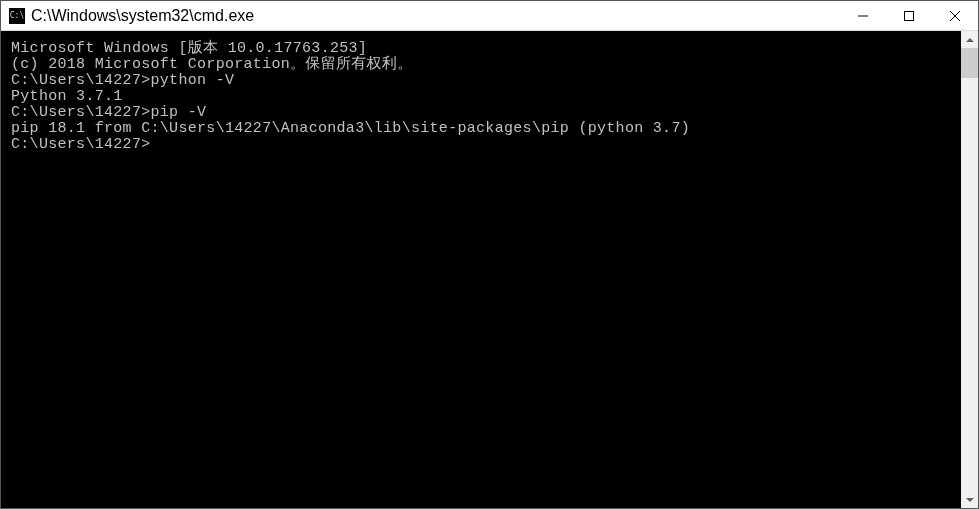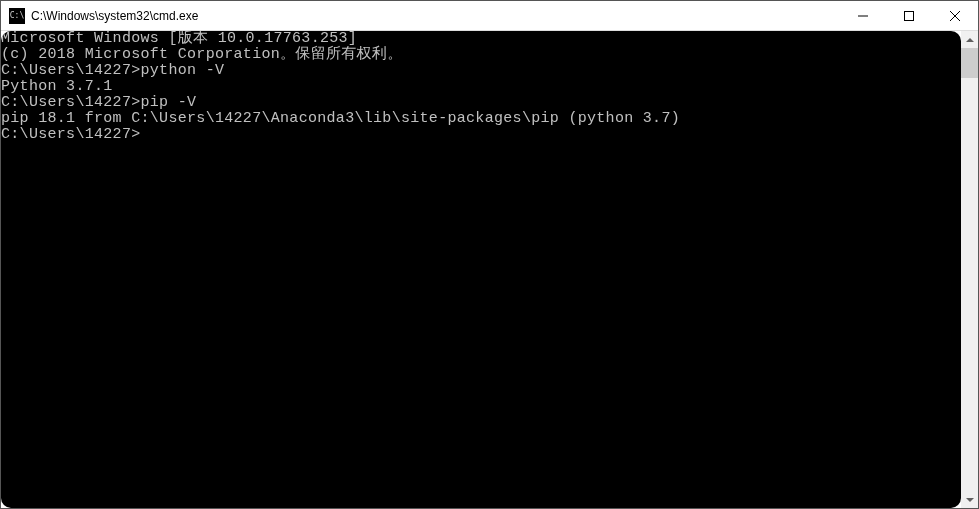--- a/index.html
+++ b/index.html
@@ -30,21 +30,21 @@
       background: #000;
       display: flex;
       align-items: center;
       justify-content: center;
       color: #ccc;
       font-size: 8px;
       font-family: monospace;
     }
     .title-text {
       flex: 1;
-      font-size: 12px;
+      font-size: 16px;
       color: #000;
     }
     .window-controls {
       display: flex;
       height: 100%;
     }
     .win-btn {
       width: 46px;
       height: 100%;
       display: flex;
@@ -60,25 +60,24 @@
       height: calc(100% - 30px);
       display: flex;
     }
     .terminal {
       flex: 1;
       background: #000000;
       color: #c0c0c0;
       font-family: "NSimSun", "SimSun", "Consolas", "Courier New", monospace;
       font-size: 15px;
       line-height: 16px;
-      padding: 0;
+      padding: 10px;
       white-space: pre;
       overflow: hidden;
       letter-spacing: 0.3px;
-      border-radius: 10px;
     }
     .scrollbar {
       width: 17px;
       background: #f0f0f0;
       position: relative;
     }
     .scroll-up, .scroll-down {
       width: 17px;
       height: 17px;
       background: #f0f0f0;

